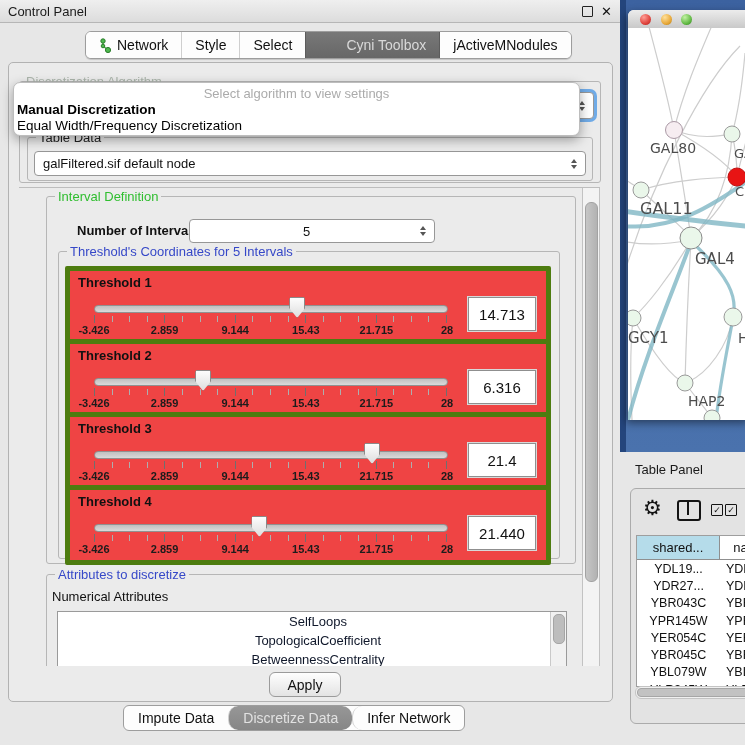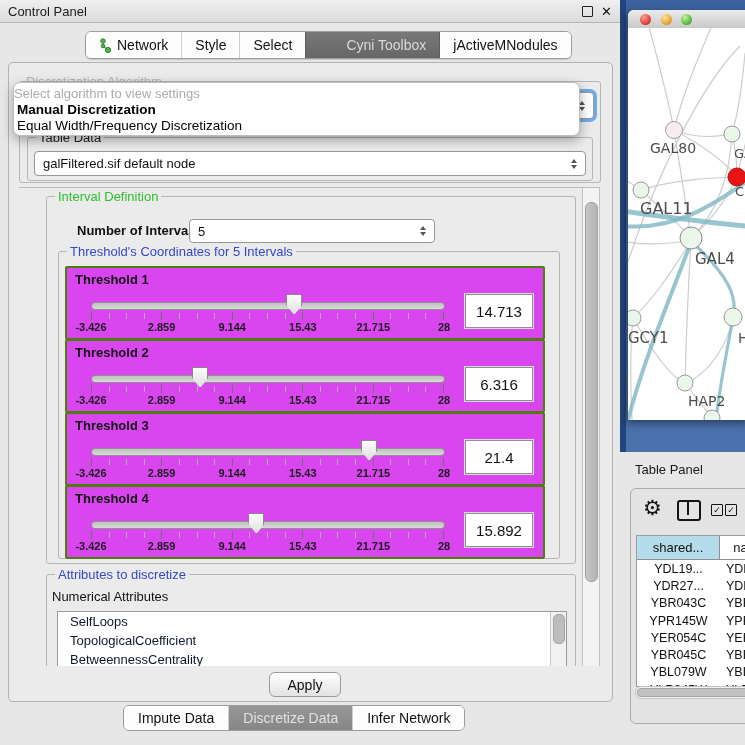--- a/index.html
+++ b/index.html
@@ -41,35 +41,35 @@
   .combo .val{padding-left:8px;flex:1;white-space:nowrap;overflow:hidden;}
   .spin{width:16px;display:flex;flex-direction:column;align-items:center;gap:2px;margin-right:3px;}
   .arr-up{width:0;height:0;border-left:3.5px solid transparent;border-right:3.5px solid transparent;border-bottom:4.5px solid #555;}
   .arr-dn{width:0;height:0;border-left:3.5px solid transparent;border-right:3.5px solid transparent;border-top:4.5px solid #555;}
   .combo-behind{left:540px;top:92px;width:52px;height:25px;z-index:1;
                 box-shadow:0 0 0 3px rgba(90,160,230,.85);}
 
   
   .popup{left:13px;top:82px;width:565px;height:52px;background:#fff;border:1px solid #bdbdbd;
          border-radius:7px;box-shadow:0 4px 12px rgba(0,0,0,.35);z-index:5;}
-  .popup .hint{position:absolute;top:3px;left:0;right:0;color:#ababab;font-size:13px;}
+  .popup .hint{position:absolute;top:3px;left:0;right:0;text-align:center;color:#ababab;font-size:13px;}
   .popup .opt1{position:absolute;top:19px;left:3px;font-weight:bold;font-size:13.5px;color:#000;}
   .popup .opt2{position:absolute;top:35px;left:3px;font-size:13.5px;color:#000;}
 
   
   .scrollpane{left:18px;top:186px;width:581px;height:478px;border-top:1px solid #bdbdbd;
               background:#ebebeb;overflow:hidden;}
   .vscroll{position:absolute;right:0;top:0;width:16px;height:100%;background:#f3f3f3;
            border-left:1px solid #c2c2c2;border-right:1px solid #c2c2c2;}
   .vthumb{position:absolute;left:2px;width:11px;background:linear-gradient(90deg,#c6c6c6,#b2b2b2);
           border:1px solid #a2a2a2;border-radius:6px;}
 
   
-  .tpanel{position:absolute;left:6px;width:476px;height:70px;background:#d946ef;
-          border:2px solid #4d7c0f;border-radius:2px;}
+  .tpanel{position:absolute;left:6px;width:476px;height:70px;background:#ef4444;
+          border:5px solid #4d7c0f;border-radius:2px;}
   .tpanel .tt{position:absolute;left:8px;top:4px;font-weight:bold;font-size:13px;color:#111;}
   .track{position:absolute;left:24px;top:34px;width:352px;height:6px;border:1px solid #919191;
          border-radius:4px;background:linear-gradient(#c0c0c0,#dadada);}
   .thumb{position:absolute;top:26px;width:14px;height:19px;transform:translateX(-50%);
          background:linear-gradient(#fdfdfd,#dedede);border:1px solid #8a8a8a;
          clip-path:polygon(8% 0,92% 0,100% 10%,100% 52%,50% 100%,0 52%,0 10%);}
   .ticks{position:absolute;left:24px;top:45px;width:353px;height:6px;
          background-image:repeating-linear-gradient(90deg,#aeaeae 0 1px,transparent 1px 17.6px);}
   .mtick{position:absolute;top:44px;width:1px;height:8px;background:#6f6f6f;}
   .tlabels{position:absolute;left:24px;top:53px;width:353px;height:13px;}
@@ -85,21 +85,21 @@
   .listbox .li{padding:1px 0 1px 12px;font-size:13px;line-height:17px;color:#0f172a;}
   .lscroll{position:absolute;right:0;top:0;width:15px;height:100%;background:#f1f1f1;border-left:1px solid #c9c9c9;}
   .lthumb{position:absolute;left:2px;top:2px;width:10px;height:28px;background:#bdbdbd;border:1px solid #a5a5a5;border-radius:5px;}
 
   
   .applybtn{left:260px;top:609px;width:70px;height:23px;background:linear-gradient(#fefefe,#e3e3e3);
             border:1px solid #9b9b9b;border-radius:6px;display:flex;align-items:center;justify-content:center;
             font-size:14px;color:#111;}
   .btabs{left:123px;top:705px;height:24px;display:flex;border:1px solid #9d9d9d;border-radius:6px;
          overflow:hidden;background:#fdfdfd;}
-  .btab{display:flex;align-items:center;padding:0 14px;font-size:14px;color:#111;background:#fdfdfd;}
+  .btab{display:flex;align-items:center;padding:0 14px;font-size:14px;color:#111;background:#fdfdfd;border-radius:10px;}
   .btab + .btab{border-left:1px solid #cfcfcf;justify-content:flex-end;}
   .btab.sel{background:linear-gradient(#979797,#868686);color:#e2e2e2;}
 
   
   .desktop{left:620px;top:0;width:147px;height:452px;background:linear-gradient(#3c62a0,#4a72ad);overflow:hidden;}
   .navy{position:absolute;left:0;top:0;width:6px;height:100%;background:#24457c;}
   .netwin{position:absolute;left:8px;top:10px;width:122px;height:410px;border-radius:6px 0 0 0;
           box-shadow:-2px 3px 9px rgba(0,0,0,.45);background:#fff;overflow:hidden;}
   .nettb{height:18px;background:linear-gradient(#ececec,#c9c9c9);border-bottom:1px solid #909090;position:relative;}
   .light{position:absolute;top:3.5px;width:11px;height:11px;border-radius:50%;}
@@ -178,21 +178,21 @@
       <span class="legend" style="color:#222;">Table Data</span>
       <div class="combo" style="left:6px;top:13px;width:550px;height:23px;">
         <span class="val">galFiltered.sif default node</span>
         <span class="spin">
             <i class="arr-up"></i>
             <i class="arr-dn"></i>
           </span>
       </div>
     </div>
 
-    <div class="abs scrollpane" style="left:10px;top:124px;">
+    <div class="abs scrollpane" style="left:10px;top:124px;text-align:center;">
 
       <div class="grp" style="left:27px;top:8px;width:528px;height:366px;">
         <span class="legend green">Interval Definition</span>
 
         <span class="abs" style="left:30px;top:26px;font-weight:bold;">Number of Intervals</span>
         <div class="combo" style="left:142px;top:22px;width:244px;height:22px;">
           <span class="val">5</span>
           <span class="spin">
               <i class="arr-up"></i>
               <i class="arr-dn"></i>
@@ -280,26 +280,26 @@
               <i class="mtick" style="left:376px;"></i>
             <div class="tlabels">
               <b class="tl" style="left:0%">-3.426</b>
               <b class="tl" style="left:20%">2.859</b>
               <b class="tl" style="left:40%">9.144</b>
               <b class="tl" style="left:60%">15.43</b>
               <b class="tl" style="left:80%">21.715</b>
               <b class="tl" style="left:100%">28</b>
             </div>
             <div class="thumb" style="left: 189.438px;"></div>
-            <div class="vbox">15.892</div>
+            <div class="vbox">21.440</div>
           </div>
         </div>
       </div>
 
-      <div class="grp" style="left:27px;top:386px;width:528px;height:110px;">
+      <div class="grp" style="left:27px;top:386px;width:528px;height:110px;padding-left:44px;">
         <span class="legend blue">Attributes to discretize</span>
         <span class="subtitle">Numerical Attributes</span>
         <div class="listbox">
           <div class="li">SelfLoops</div>
           <div class="li">TopologicalCoefficient</div>
           <div class="li">BetweennessCentrality</div>
           <div class="lscroll">
               <div class="lthumb"></div>
             </div>
         </div>

